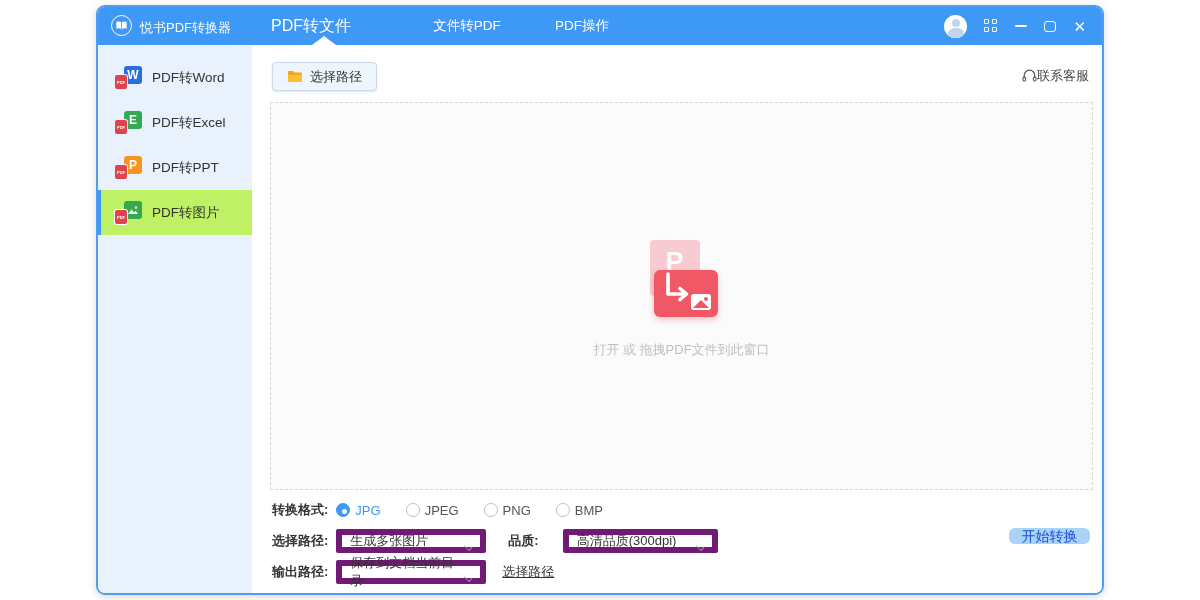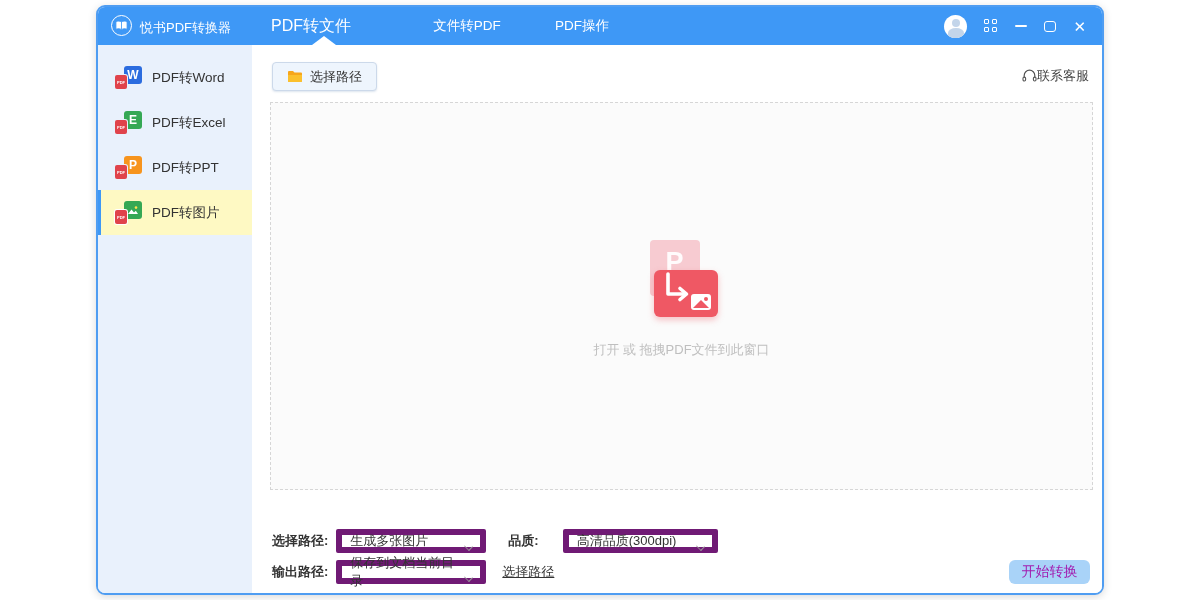--- a/index.html
+++ b/index.html
@@ -30,21 +30,21 @@
   .grid-icon span { border:1.4px solid #fff; border-radius:1px; }
   .min-icon { width:12px; height:2px; background:#fff; border-radius:1px; }
   .max-icon { width:12px; height:11px; border:1.6px solid #fff; border-radius:3px; }
   .close-icon { font-size:15px; line-height:15px; color:#fff; }
 
   
   .content { display:flex; height:548px; }
   .sidebar { width:154px; background:#e9f1fc; padding-top:10px; flex:none; }
   .side-item { position:relative; height:45px; display:flex; align-items:center; gap:10px;
                padding-left:17px; font-size:13.5px; color:#333; cursor:default; }
-  .side-item.active { background:#fef9c3; }
+  .side-item.active { background:#bef264; }
   .side-item.active::before { content:""; position:absolute; left:0; top:0; bottom:0; width:3px; background:#3e98f6; }
   .ficon { position:relative; width:27px; height:23px; flex:none; }
   .ficon .sq { position:absolute; right:0; top:0; width:18px; height:18px; border-radius:3px;
                color:#fff; font-size:12px; font-weight:bold; display:flex; align-items:center; justify-content:center; }
   .ficon .badge { position:absolute; left:0; bottom:0; width:12px; height:14px; background:#e0434b; border-radius:2px;
                   color:#fff; font-size:4px; font-weight:bold; display:flex; align-items:center; justify-content:center;
                   box-shadow:0 0 0 1px #e9f1fc; }
   .side-item.active .ficon .badge { box-shadow:0 0 0 1px #fff; }
 
   .main { position:relative; flex:1; background:#fff; }
@@ -85,23 +85,23 @@
   .radio.sel .dot::after { content:""; position:absolute; left:4.5px; top:4.5px; width:5px; height:5px; background:#fff; border-radius:50%; }
   .select { position:relative; height:24px; border:6px solid #701a75; border-radius:2px; background:#fff;
             display:flex; align-items:center; padding:0 22px 0 8px; color:#333; cursor:pointer; }
   .select .chev { position:absolute; right:8px; top:8px; width:7px; height:7px;
                   border-right:1.4px solid #9a9a9a; border-bottom:1.4px solid #9a9a9a; transform:rotate(45deg) scaleY(.8); }
   .sel-mode { width:150px; }
   .sel-quality { width:155px; margin-left:16px; }
   .q-label { font-weight:bold; margin:0 8px 0 22px; }
   .sel-output { width:150px;font-family:Liberation Serif, serif; }
   .path-link { margin-left:16px; color:#333; text-decoration:underline; cursor:pointer; }
-  .start-btn { position:absolute; right:12px; top:483px; width:81px; height:24px; background:#a9d3f8;
-               color:#a21caf; font-size:14px; border:none; border-radius:6px; cursor:pointer;
-               font-family:"Liberation Sans","DejaVu Sans",sans-serif;margin-top:32px; }
+  .start-btn { position:absolute; right:12px; top:483px; width:81px; height:16px; background:#a9d3f8;
+               color:#1d4ed8; font-size:14px; border:none; border-radius:6px; cursor:pointer;
+               font-family:"Liberation Sans","DejaVu Sans",sans-serif; }
 </style>
 </head>
 <body>
 
 <div class="window">
 
   <div class="titlebar">
     <div class="logo">
       <svg width="13" height="11" viewBox="0 0 14 11">
           <path d="M1 1.5 C3 .4 5.5 .6 7 1.8 C8.5 .6 11 .4 13 1.5 L13 9.5 C11 8.6 8.5 8.8 7 10 C5.5 8.8 3 8.6 1 9.5 Z M7 1.8 L7 10" fill="#fff" stroke="#3e98f6" stroke-width="0.9"></path>
@@ -199,20 +199,39 @@
             </svg>
             <div class="dz-img">
                 <div class="mt"></div>
                 <div class="sun"></div>
               </div>
           </div>
         </div>
         <div class="dz-hint">打开 或 拖拽PDF文件到此窗口</div>
       </div>
 
+      <div class="row row1">
+        <span class="lab">转换格式:</span>
+        <span class="radio sel">
+            <span class="dot"></span>
+            <span>JPG</span>
+          </span>
+        <span class="radio">
+            <span class="dot"></span>
+            <span>JPEG</span>
+          </span>
+        <span class="radio">
+            <span class="dot"></span>
+            <span>PNG</span>
+          </span>
+        <span class="radio">
+            <span class="dot"></span>
+            <span>BMP</span>
+          </span>
+      </div>
 
       <div class="row row2">
         <span class="lab">选择路径:</span>
         <span class="select sel-mode">
           <span>生成多张图片</span>
           <span class="chev"></span>
         </span>
         <span class="lab q-label">品质:</span>
         <span class="select sel-quality">
           <span>高清品质(300dpi)</span>

